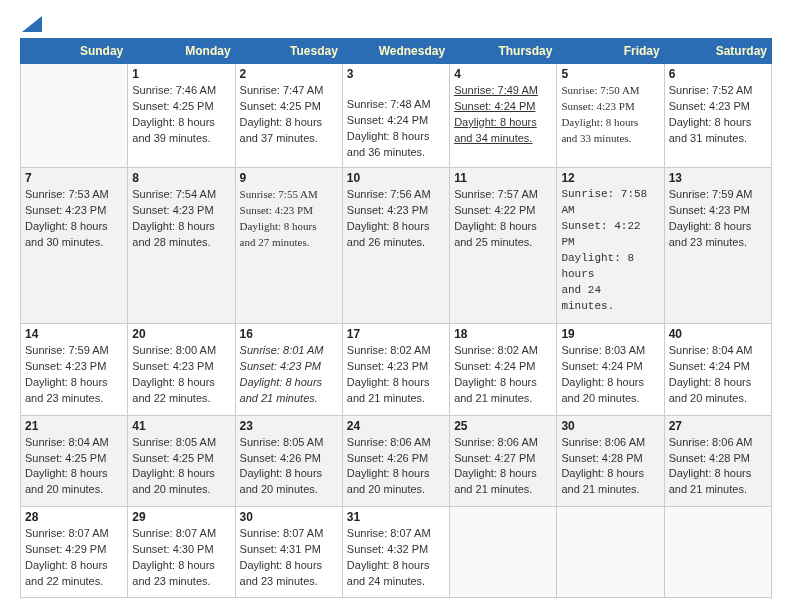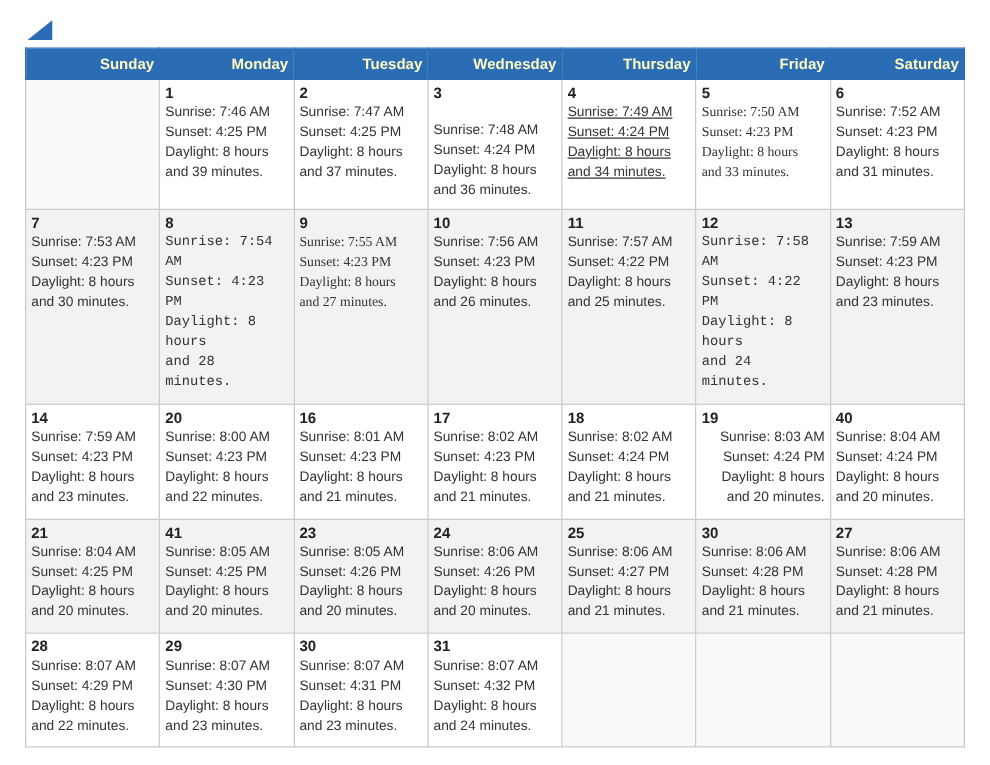--- a/index.html
+++ b/index.html
@@ -167,21 +167,21 @@
         <tr class="row-shaded">
           <td>
             <span class="day-num">7</span>
             <div class="day-info" style="white-space: pre-line;">Sunrise: 7:53 AM
 Sunset: 4:23 PM
 Daylight: 8 hours
 and 30 minutes.</div>
           </td>
           <td>
             <span class="day-num">8</span>
-            <div class="day-info" style="white-space: pre-line; font-family: Liberation Mono, monospace;">Sunrise: 7:54 AM
+            <div class="day-info" style="white-space: pre-line;">Sunrise: 7:54 AM
 Sunset: 4:23 PM
 Daylight: 8 hours
 and 28 minutes.</div>
           </td>
           <td>
             <span class="day-num">9</span>
             <div class="day-info" style="white-space: pre-line; font-family: Liberation Serif, serif;">Sunrise: 7:55 AM
 Sunset: 4:23 PM
 Daylight: 8 hours
 and 27 minutes.</div>
@@ -225,42 +225,42 @@
           </td>
           <td>
             <span class="day-num">20</span>
             <div class="day-info" style="white-space: pre-line;">Sunrise: 8:00 AM
 Sunset: 4:23 PM
 Daylight: 8 hours
 and 22 minutes.</div>
           </td>
           <td>
             <span class="day-num">16</span>
-            <div class="day-info" style="white-space: pre-line;">Sunrise: 8:01 AM
+            <div class="day-info" style="white-space: pre-line; font-style: italic;">Sunrise: 8:01 AM
 Sunset: 4:23 PM
 Daylight: 8 hours
 and 21 minutes.</div>
           </td>
           <td>
             <span class="day-num">17</span>
             <div class="day-info" style="white-space: pre-line;">Sunrise: 8:02 AM
 Sunset: 4:23 PM
 Daylight: 8 hours
 and 21 minutes.</div>
           </td>
           <td>
             <span class="day-num">18</span>
             <div class="day-info" style="white-space: pre-line;">Sunrise: 8:02 AM
 Sunset: 4:24 PM
 Daylight: 8 hours
 and 21 minutes.</div>
           </td>
           <td>
             <span class="day-num">19</span>
-            <div class="day-info" style="white-space: pre-line; text-align: right;">Sunrise: 8:03 AM
+            <div class="day-info" style="white-space: pre-line;">Sunrise: 8:03 AM
 Sunset: 4:24 PM
 Daylight: 8 hours
 and 20 minutes.</div>
           </td>
           <td>
             <span class="day-num">40</span>
             <div class="day-info" style="white-space: pre-line;">Sunrise: 8:04 AM
 Sunset: 4:24 PM
 Daylight: 8 hours
 and 20 minutes.</div>

